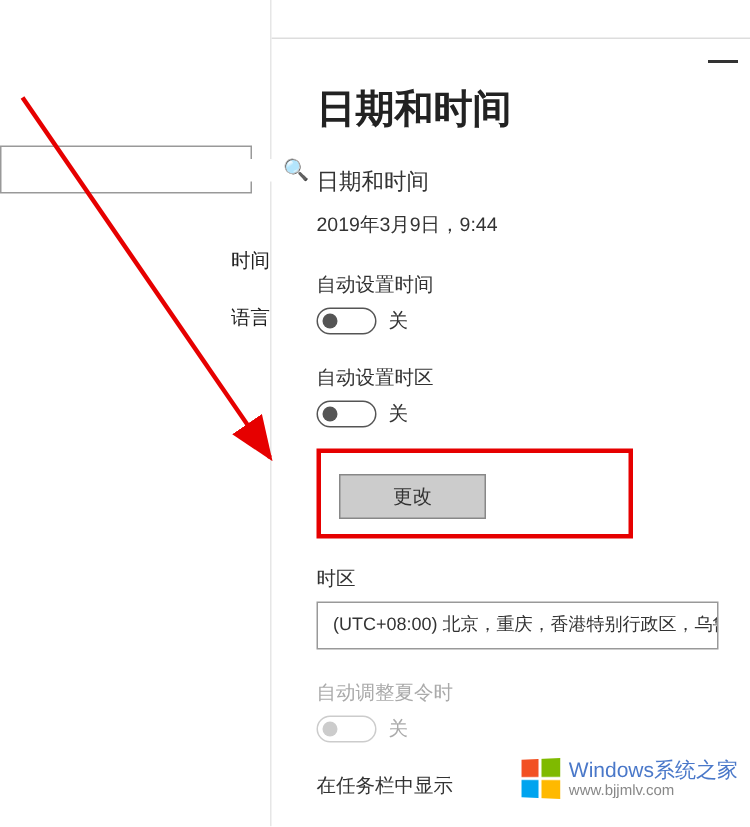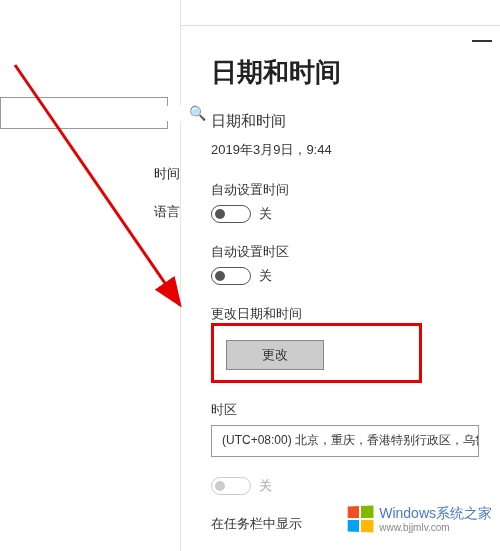--- a/index.html
+++ b/index.html
@@ -220,31 +220,31 @@
     <div class="setting-group">
       <div class="setting-label">自动设置时区</div>
       <div class="toggle">
         <div class="toggle-switch">
             <div class="toggle-knob"></div>
           </div>
         <span class="toggle-text">关</span>
       </div>
     </div>
 
-    <div class="setting-label">更改日期和时间</div>
     <div class="highlight-box">
       <button class="change-button">更改</button>
     </div>
 
     <div class="setting-group">
       <div class="setting-label">时区</div>
       <div class="dropdown">(UTC+08:00) 北京，重庆，香港特别行政区，乌鲁木</div>
     </div>
 
     <div class="setting-group">
+      <div class="setting-label disabled">自动调整夏令时</div>
       <div class="toggle">
         <div class="toggle-switch disabled">
             <div class="toggle-knob"></div>
           </div>
         <span class="toggle-text disabled">关</span>
       </div>
     </div>
 
     <div class="setting-group">
       <div class="setting-label">在任务栏中显示</div>

